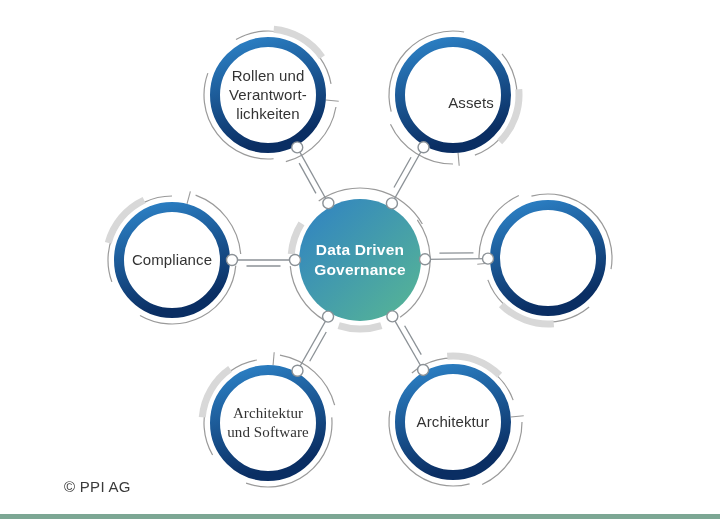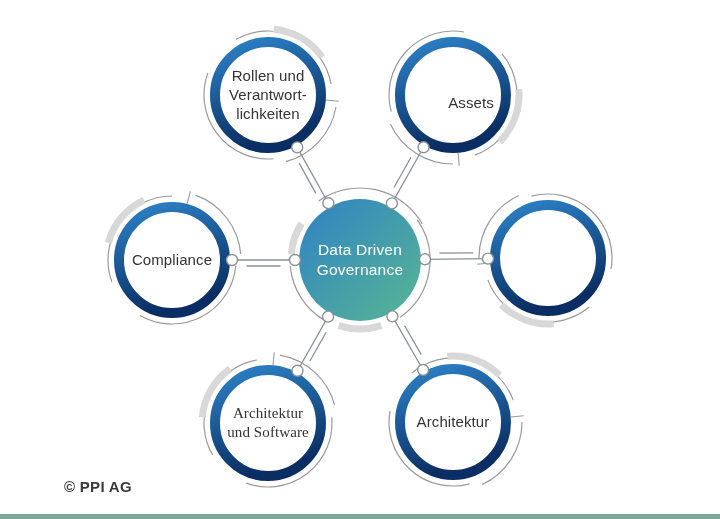--- a/index.html
+++ b/index.html
@@ -9,26 +9,25 @@
   }
   .canvas svg{position:absolute;left:0;top:0;}
   .node-label{
     position:absolute;transform:translate(-50%,-50%);
     width:108px;text-align:center;font-size:15px;line-height:1.28;
     color:#333333;white-space:pre-line;letter-spacing:.1px;
   }
   .center-label{
     position:absolute;transform:translate(-50%,-50%);
     width:114px;text-align:center;font-size:15.5px;line-height:1.3;
-    color:#ffffff;font-weight:normal;white-space:pre-line;letter-spacing:.2px;
+    color:#ffffff;font-weight:bold;white-space:pre-line;letter-spacing:.2px;
   }
   .copyright{
     position:absolute;left:64px;top:478px;font-size:15px;color:#3a3a3a;
     letter-spacing:.3px;
-    font-weight:bold;
   }
   .bottom-bar{
     position:absolute;left:0;right:0;bottom:0;height:5px;background:#7ca794;
   }
 </style>
 </head>
 <body>
 
 <div class="canvas">
 

